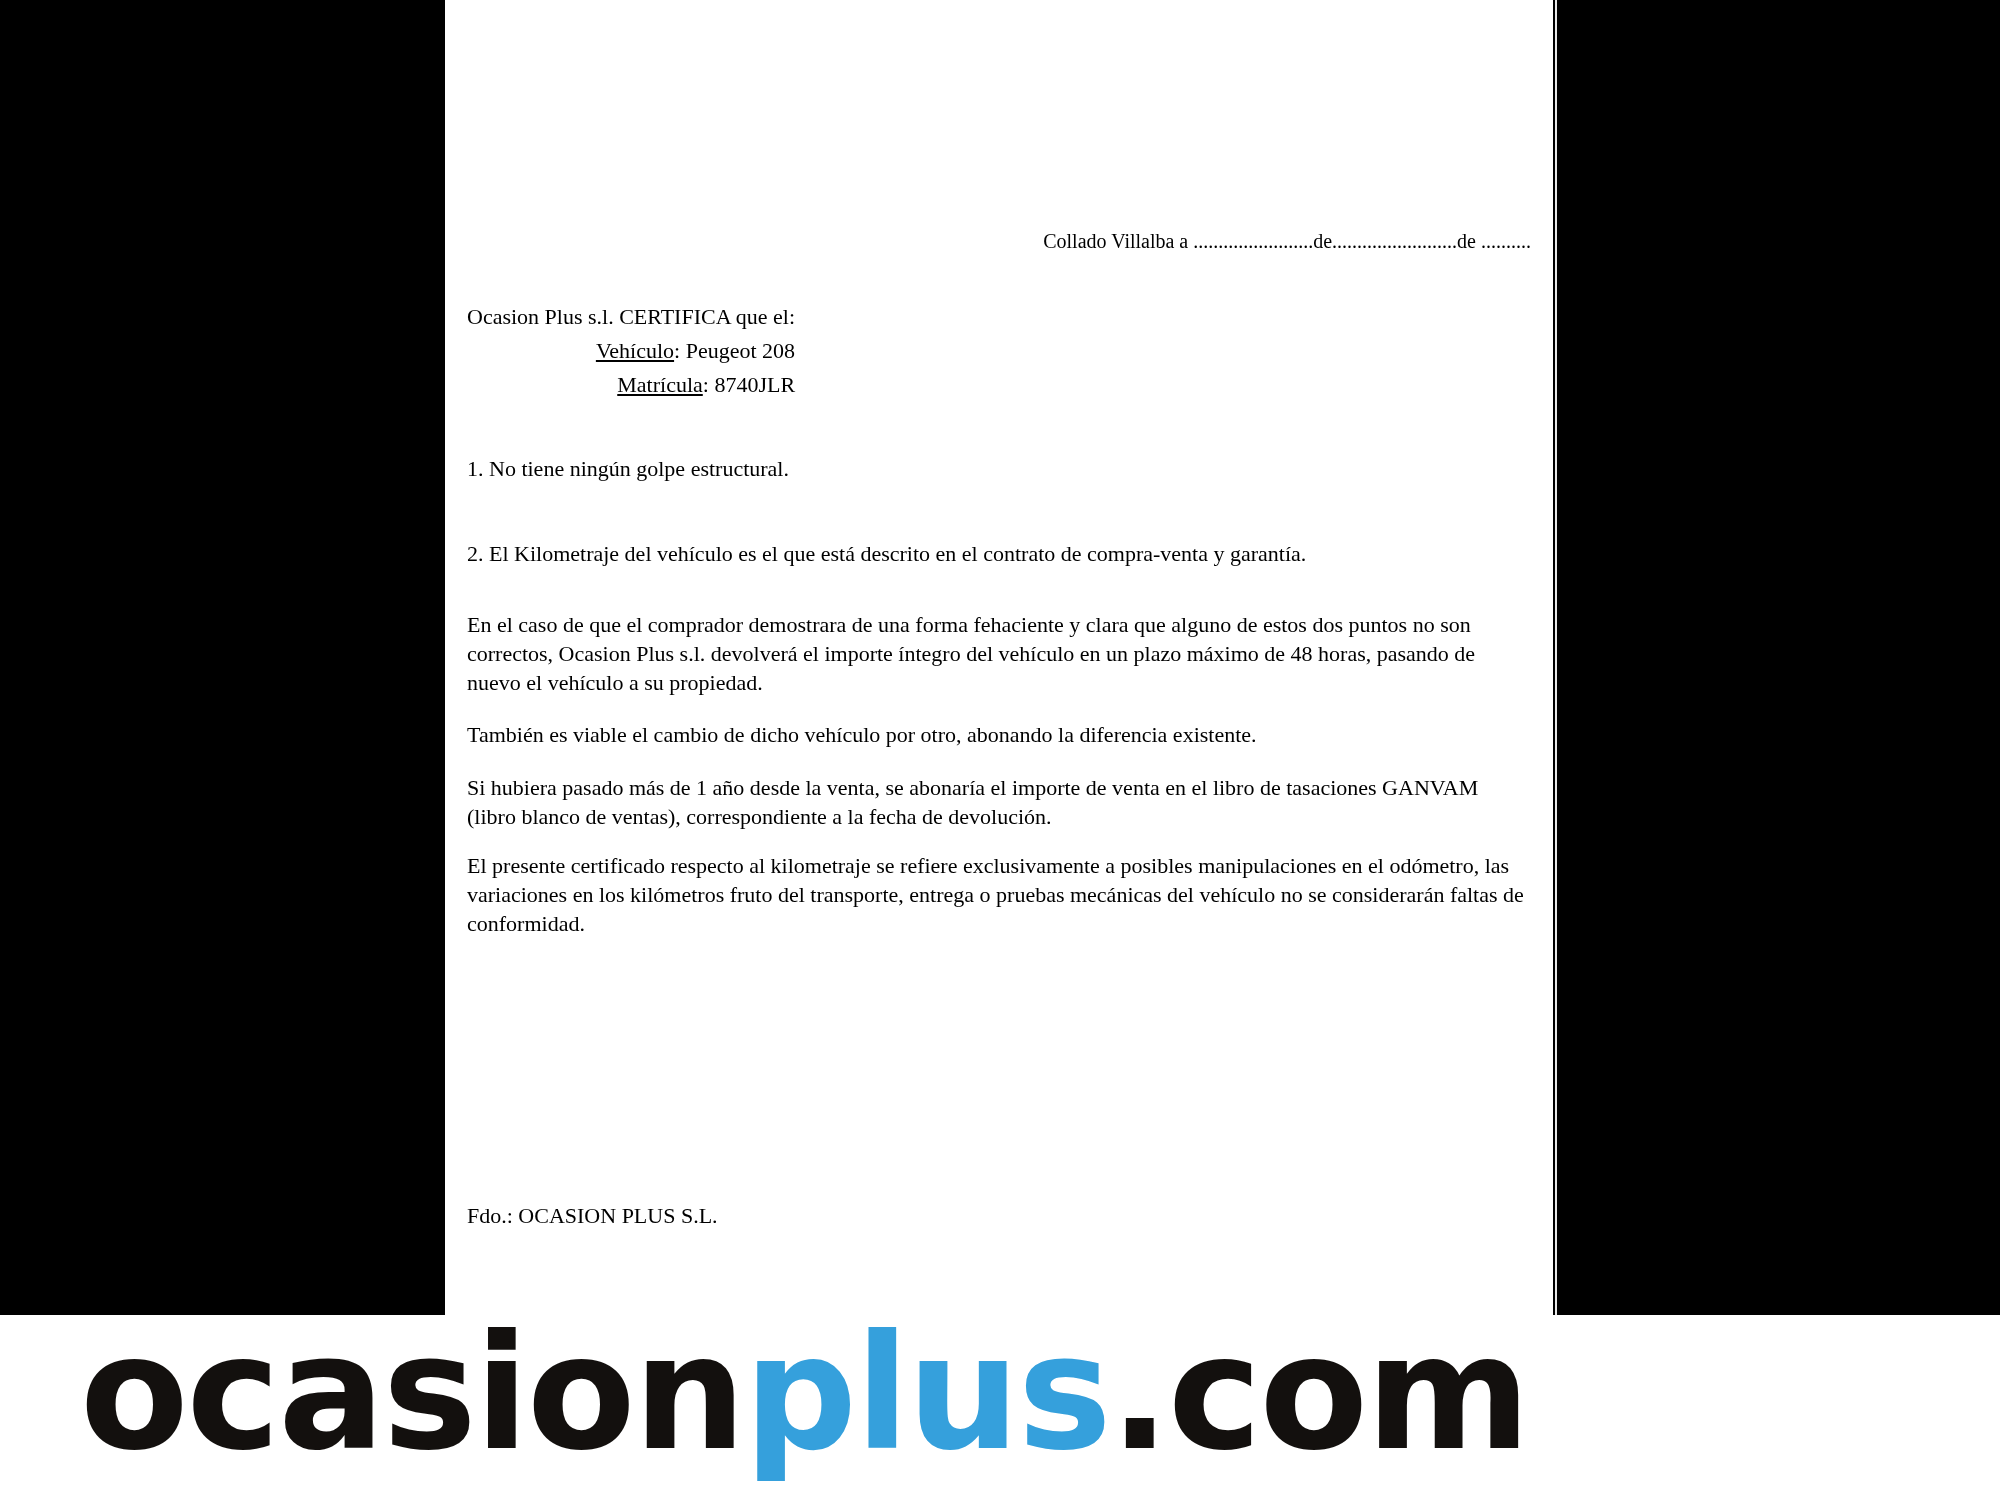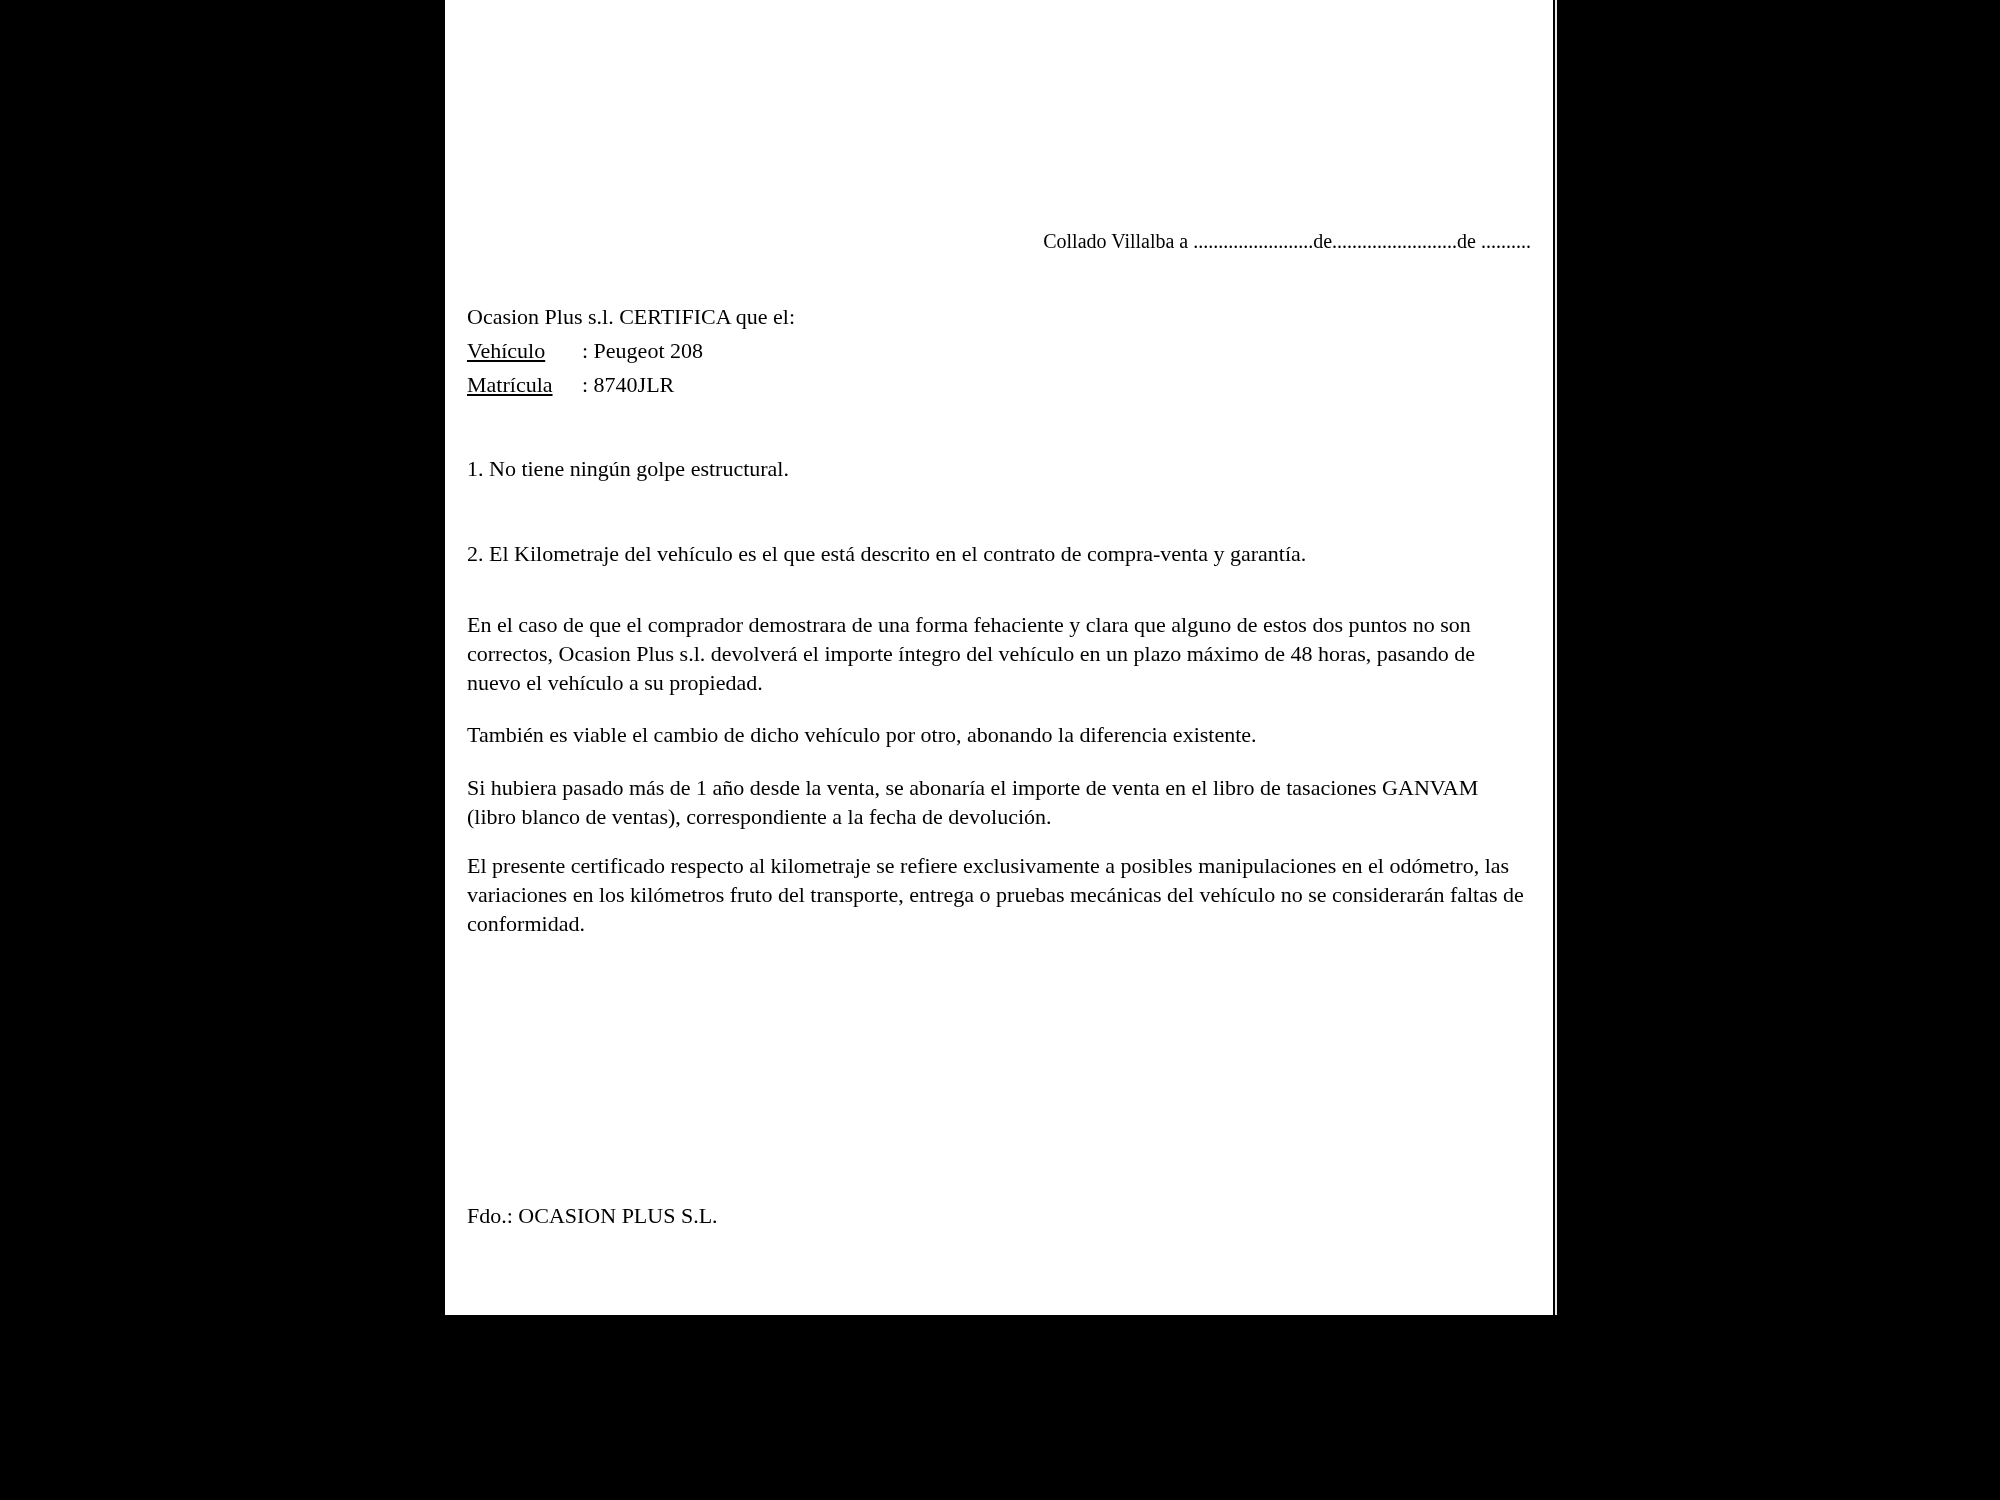--- a/index.html
+++ b/index.html
@@ -41,21 +41,21 @@
   .date-line{
     position:absolute;left:0;top:230px;
     width:1086px;
     text-align:right;
     font-size:20px;
     white-space:nowrap;
   }
 
   .cert-block{
     position:absolute;left:22px;top:300px;
-    font-size:22px;line-height:34px;
+    font-size:22px;line-height:34px;text-align:right;
   }
   .cert-row .lbl{display:inline-block;width:115px;}
   .cert-row .lbl u{}
 
   .clause{
     position:absolute;left:22px;
     width:1060px;
     font-size:22px;line-height:29px;
   }
   .clause-1{top:454px;}
@@ -118,14 +118,17 @@
     <div class="para para-1">También es viable el cambio de dicho vehículo por otro, abonando la diferencia existente.</div>
     <div class="para para-2">Si hubiera pasado más de 1 año desde la venta, se abonaría el importe de venta en el libro de tasaciones GANVAM (libro blanco de ventas), correspondiente a la fecha de devolución.</div>
     <div class="para para-3">El presente certificado respecto al kilometraje se refiere exclusivamente a posibles manipulaciones en el odómetro, las variaciones en los kilómetros fruto del transporte, entrega o pruebas mecánicas del vehículo no se considerarán faltas de conformidad.</div>
 
     <div class="signature">Fdo.: OCASION PLUS S.L.</div>
 
   </div>
 
   <div class="page-edge-line"></div>
 
+  <div class="footer-band">
+    <div class="logo"><span>ocasion</span><span class="blue">plus</span><span>.com</span></div>
+  </div>
 
 </div>
 
 </body></html>

